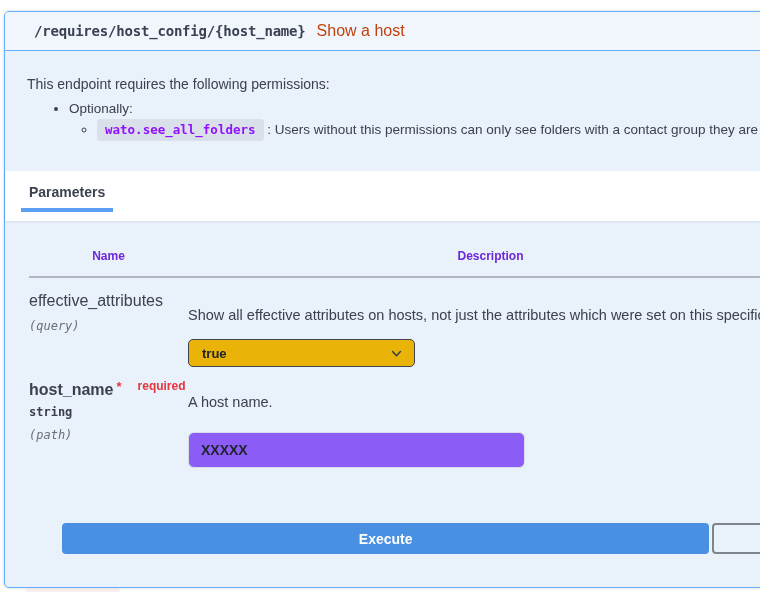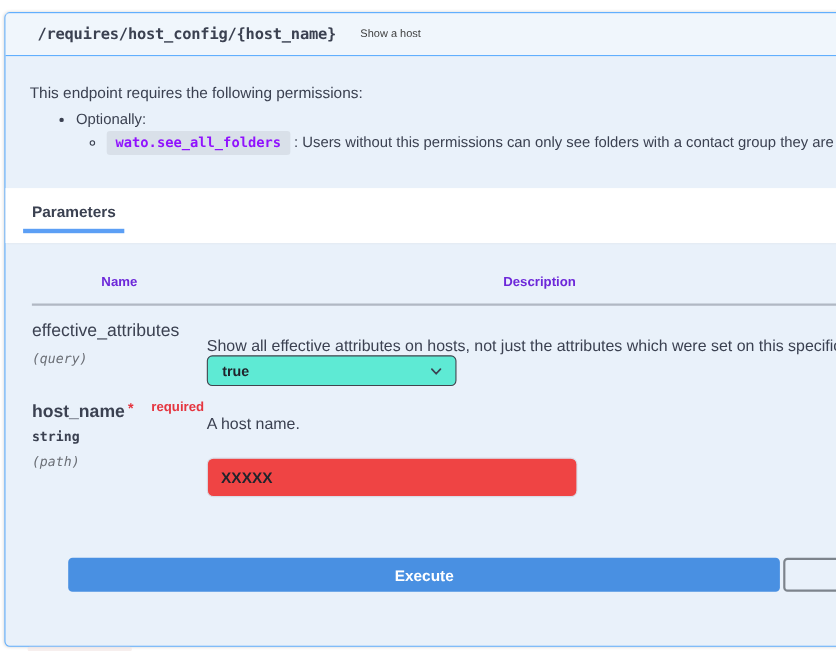--- a/index.html
+++ b/index.html
@@ -28,21 +28,21 @@
     width:69px;height:27px;line-height:27px;text-align:center;
     background:#61affe;color:#fff;font-weight:bold;font-size:14px;
     border-radius:3px;letter-spacing:.5px;
     font-family:"Liberation Sans",sans-serif;
   }
   .endpoint-path{
     margin-left:13px;
     font-family:"DejaVu Sans Mono",monospace;
     font-weight:bold;font-size:14px;color:#3b4151;letter-spacing:-0.2px;
   }
-  .endpoint-summary-text{margin-left:22px;font-size:10px;color:#404040;}
+  .endpoint-summary-text{margin-left:11px;font-size:16px;color:#c2410c;}
   
   .permissions{height:120px;box-sizing:border-box;padding:25px 16px 0 22px;font-size:14px;}
   .permissions p{margin:0;}
   .permissions ul{margin:9px 0 0;padding-left:42px;font-size:13.5px;}
   .permissions ul ul{margin:3px 0 0;padding-left:28px;list-style-type:circle;}
   .permissions ul ul li{line-height:21px;}
   .perm-code{
     font-family:"DejaVu Sans Mono",monospace;font-weight:bold;font-size:12.5px;
     color:#9012fe;background:rgba(0,0,0,.065);
     padding:3px 8px 4px;border-radius:3px;
@@ -68,30 +68,30 @@
   .param-row.second{margin-top:12px;}
   .param-name{font-size:16px;color:#3b4151;}
   .param-name.required{font-weight:bold;}
   .req-star{color:#e5353f;font-size:13px;font-weight:bold;vertical-align:4px;margin-left:3px;}
   .req-label{color:#e5353f;font-size:12px;vertical-align:5px;margin-left:16px;}
   .param-type{font-family:"DejaVu Sans Mono",monospace;font-weight:bold;font-size:12px;margin-top:6px;}
   .param-in{font-family:"DejaVu Sans Mono",monospace;font-style:italic;font-size:12px;color:#6b6f76;margin-top:9px;}
   .desc-text{margin:15px 0 0;font-size:14.5px;white-space:nowrap;}
   
   .param-select{
-    width:227px;height:28px;box-sizing:border-box;
-    background:#5eead4;border:1px solid #41444e;border-radius:5px;
+    margin-top:16px;width:227px;height:28px;box-sizing:border-box;
+    background:#eab308;border:1px solid #41444e;border-radius:5px;
     display:flex;align-items:center;justify-content:space-between;
     padding:0 11px 0 13px;cursor:pointer;
   }
   .param-select .sel-value{font-size:13px;font-weight:bold;color:#20242c;}
   
   .param-input{
     margin-top:22px;width:337px;height:36px;box-sizing:border-box;
-    background:#ef4444;border:1px solid #d8dde7;border-radius:6px;
+    background:#8b5cf6;border:1px solid #d8dde7;border-radius:6px;
     padding:0 12px;font-size:14px;font-weight:bold;color:#20242c;
     font-family:"Liberation Sans",sans-serif;outline:none;display:block;
   }
   
   .execute-row{display:flex;margin:55px 0 0 33px;}
   .btn-execute{
     width:680px;height:31px;border:none;border-radius:4px;
     background:#4990e2;color:#fff;font-weight:bold;font-size:14px;
     font-family:"Liberation Sans",sans-serif;cursor:pointer;
   }

